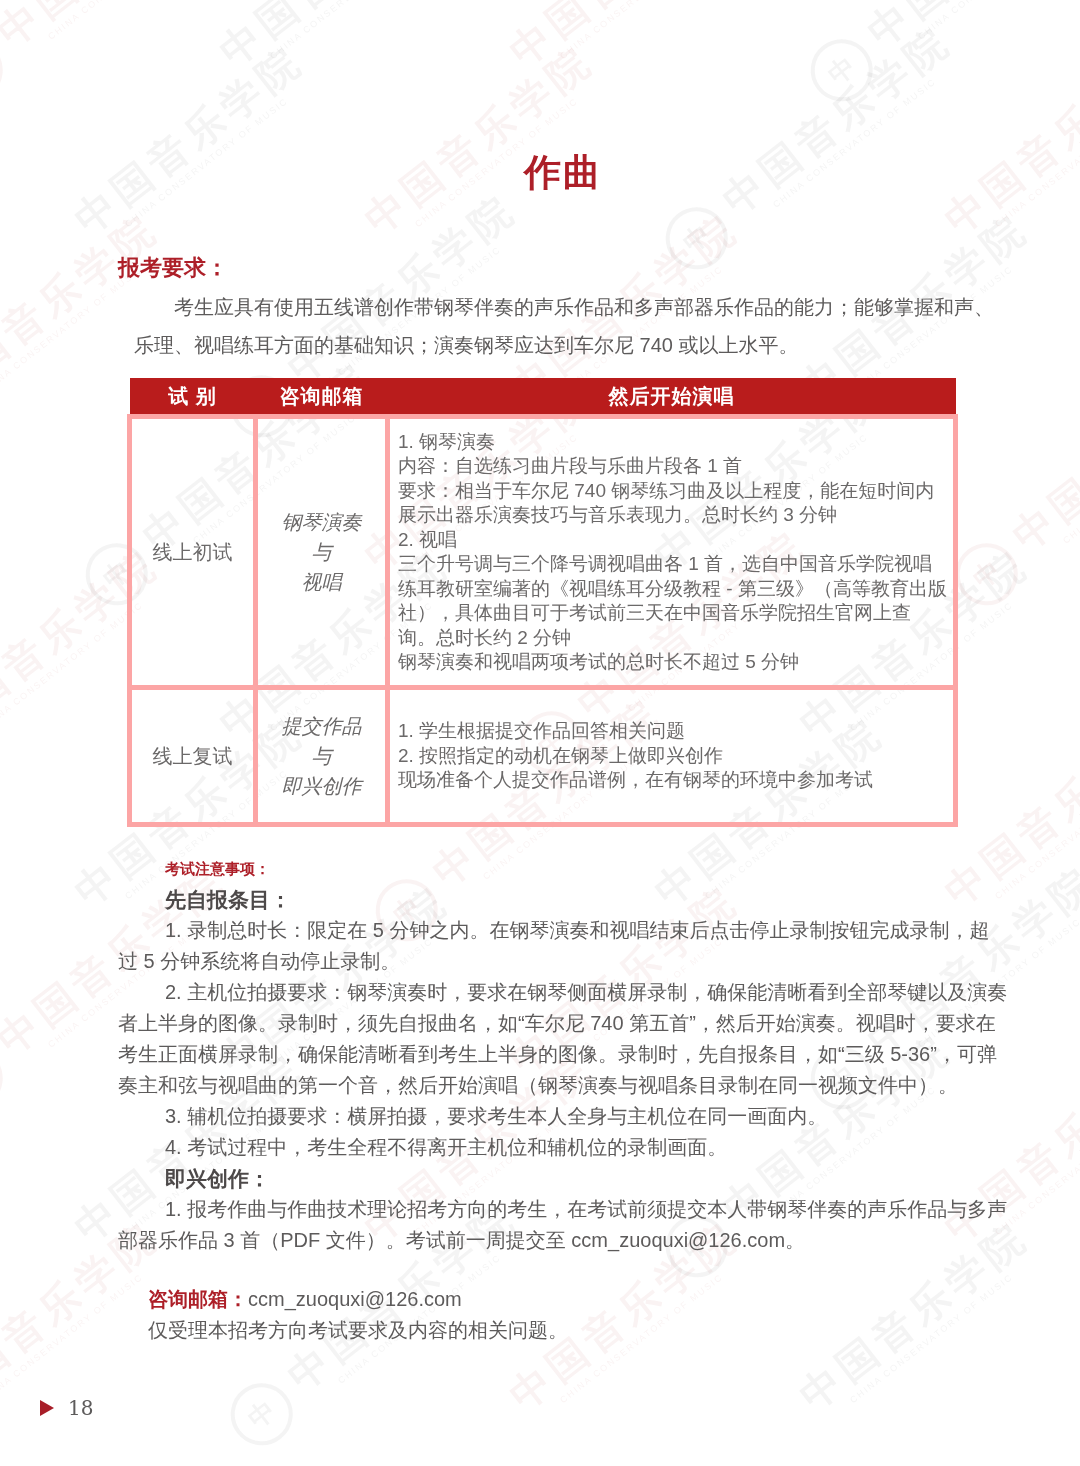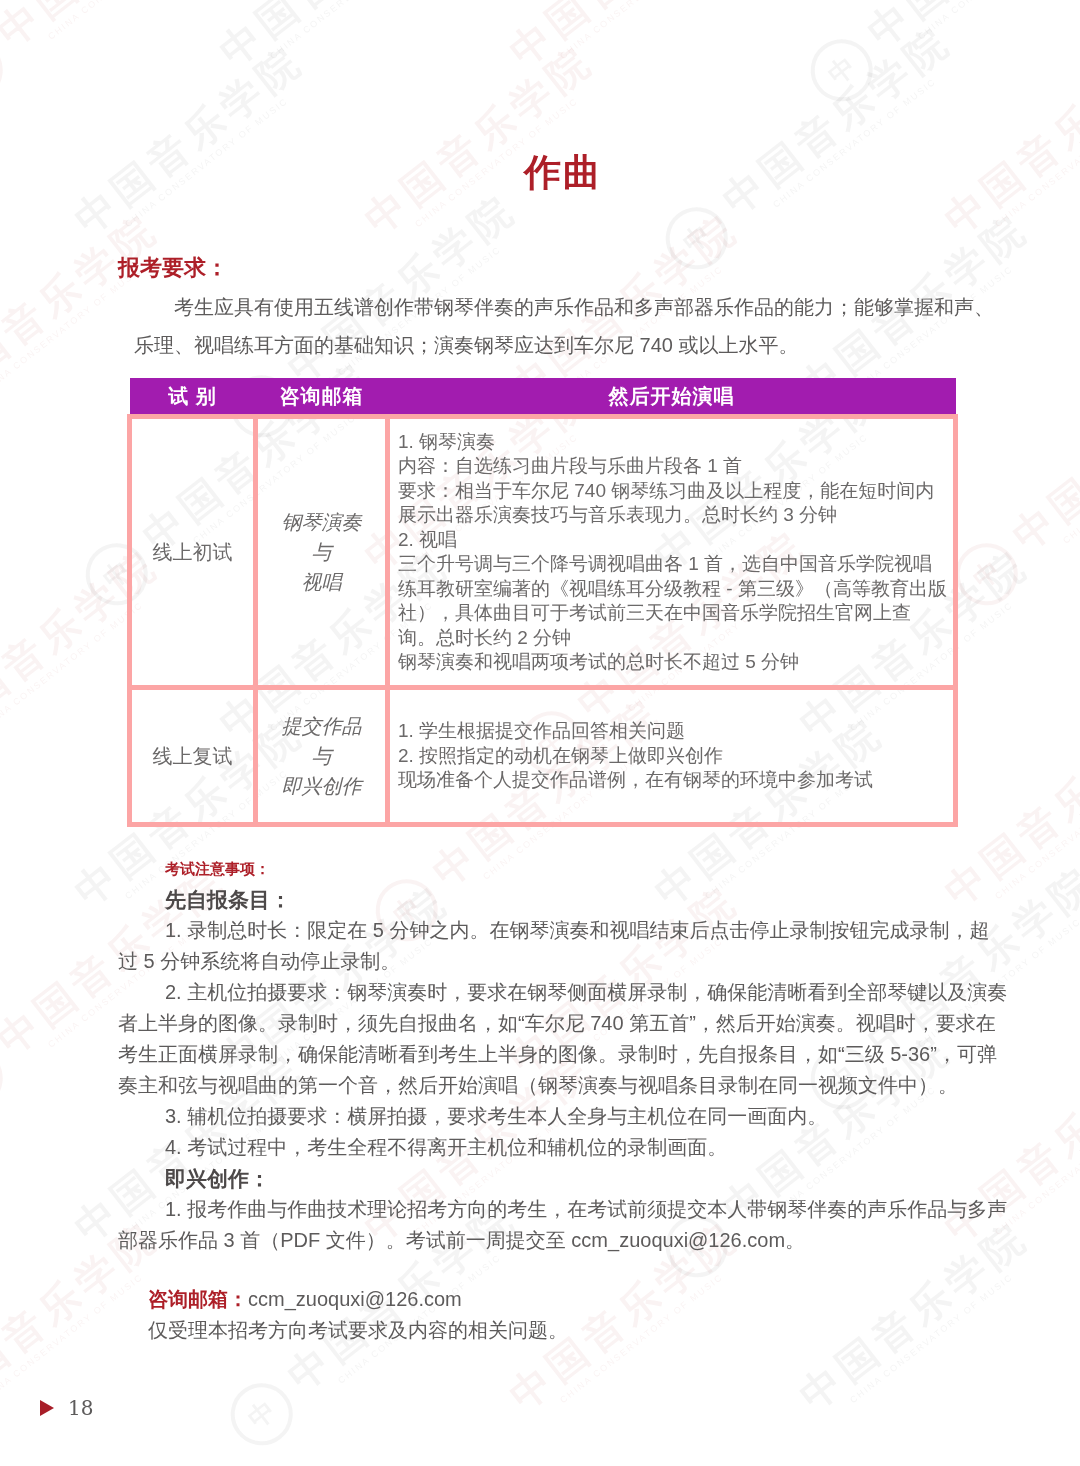--- a/index.html
+++ b/index.html
@@ -47,21 +47,21 @@
     margin:4px 0 0 16px;
     font-size:20px;line-height:38px;color:#5d5b5b;
     text-indent:2em;
   }
   
   table.exam{
     border-collapse:collapse;table-layout:fixed;
     width:826px;margin:14px 0 0 9px;
   }
   table.exam thead th{
-    background:#a21caf;color:#ffffff;
+    background:#b91c1c;color:#ffffff;
     font-size:20px;font-weight:bold;
     height:36px;padding:0;border:none;letter-spacing:1px;
   }
   table.exam tbody td{
     border:5px solid #fca5a5;
     color:#6b6969;vertical-align:middle;
   }
   td.col-type{text-align:center;font-size:20px;margin-top:18px;}
   td.col-subject{text-align:center;font-size:20px;line-height:30px;font-style:italic;}
   td.col-content{

